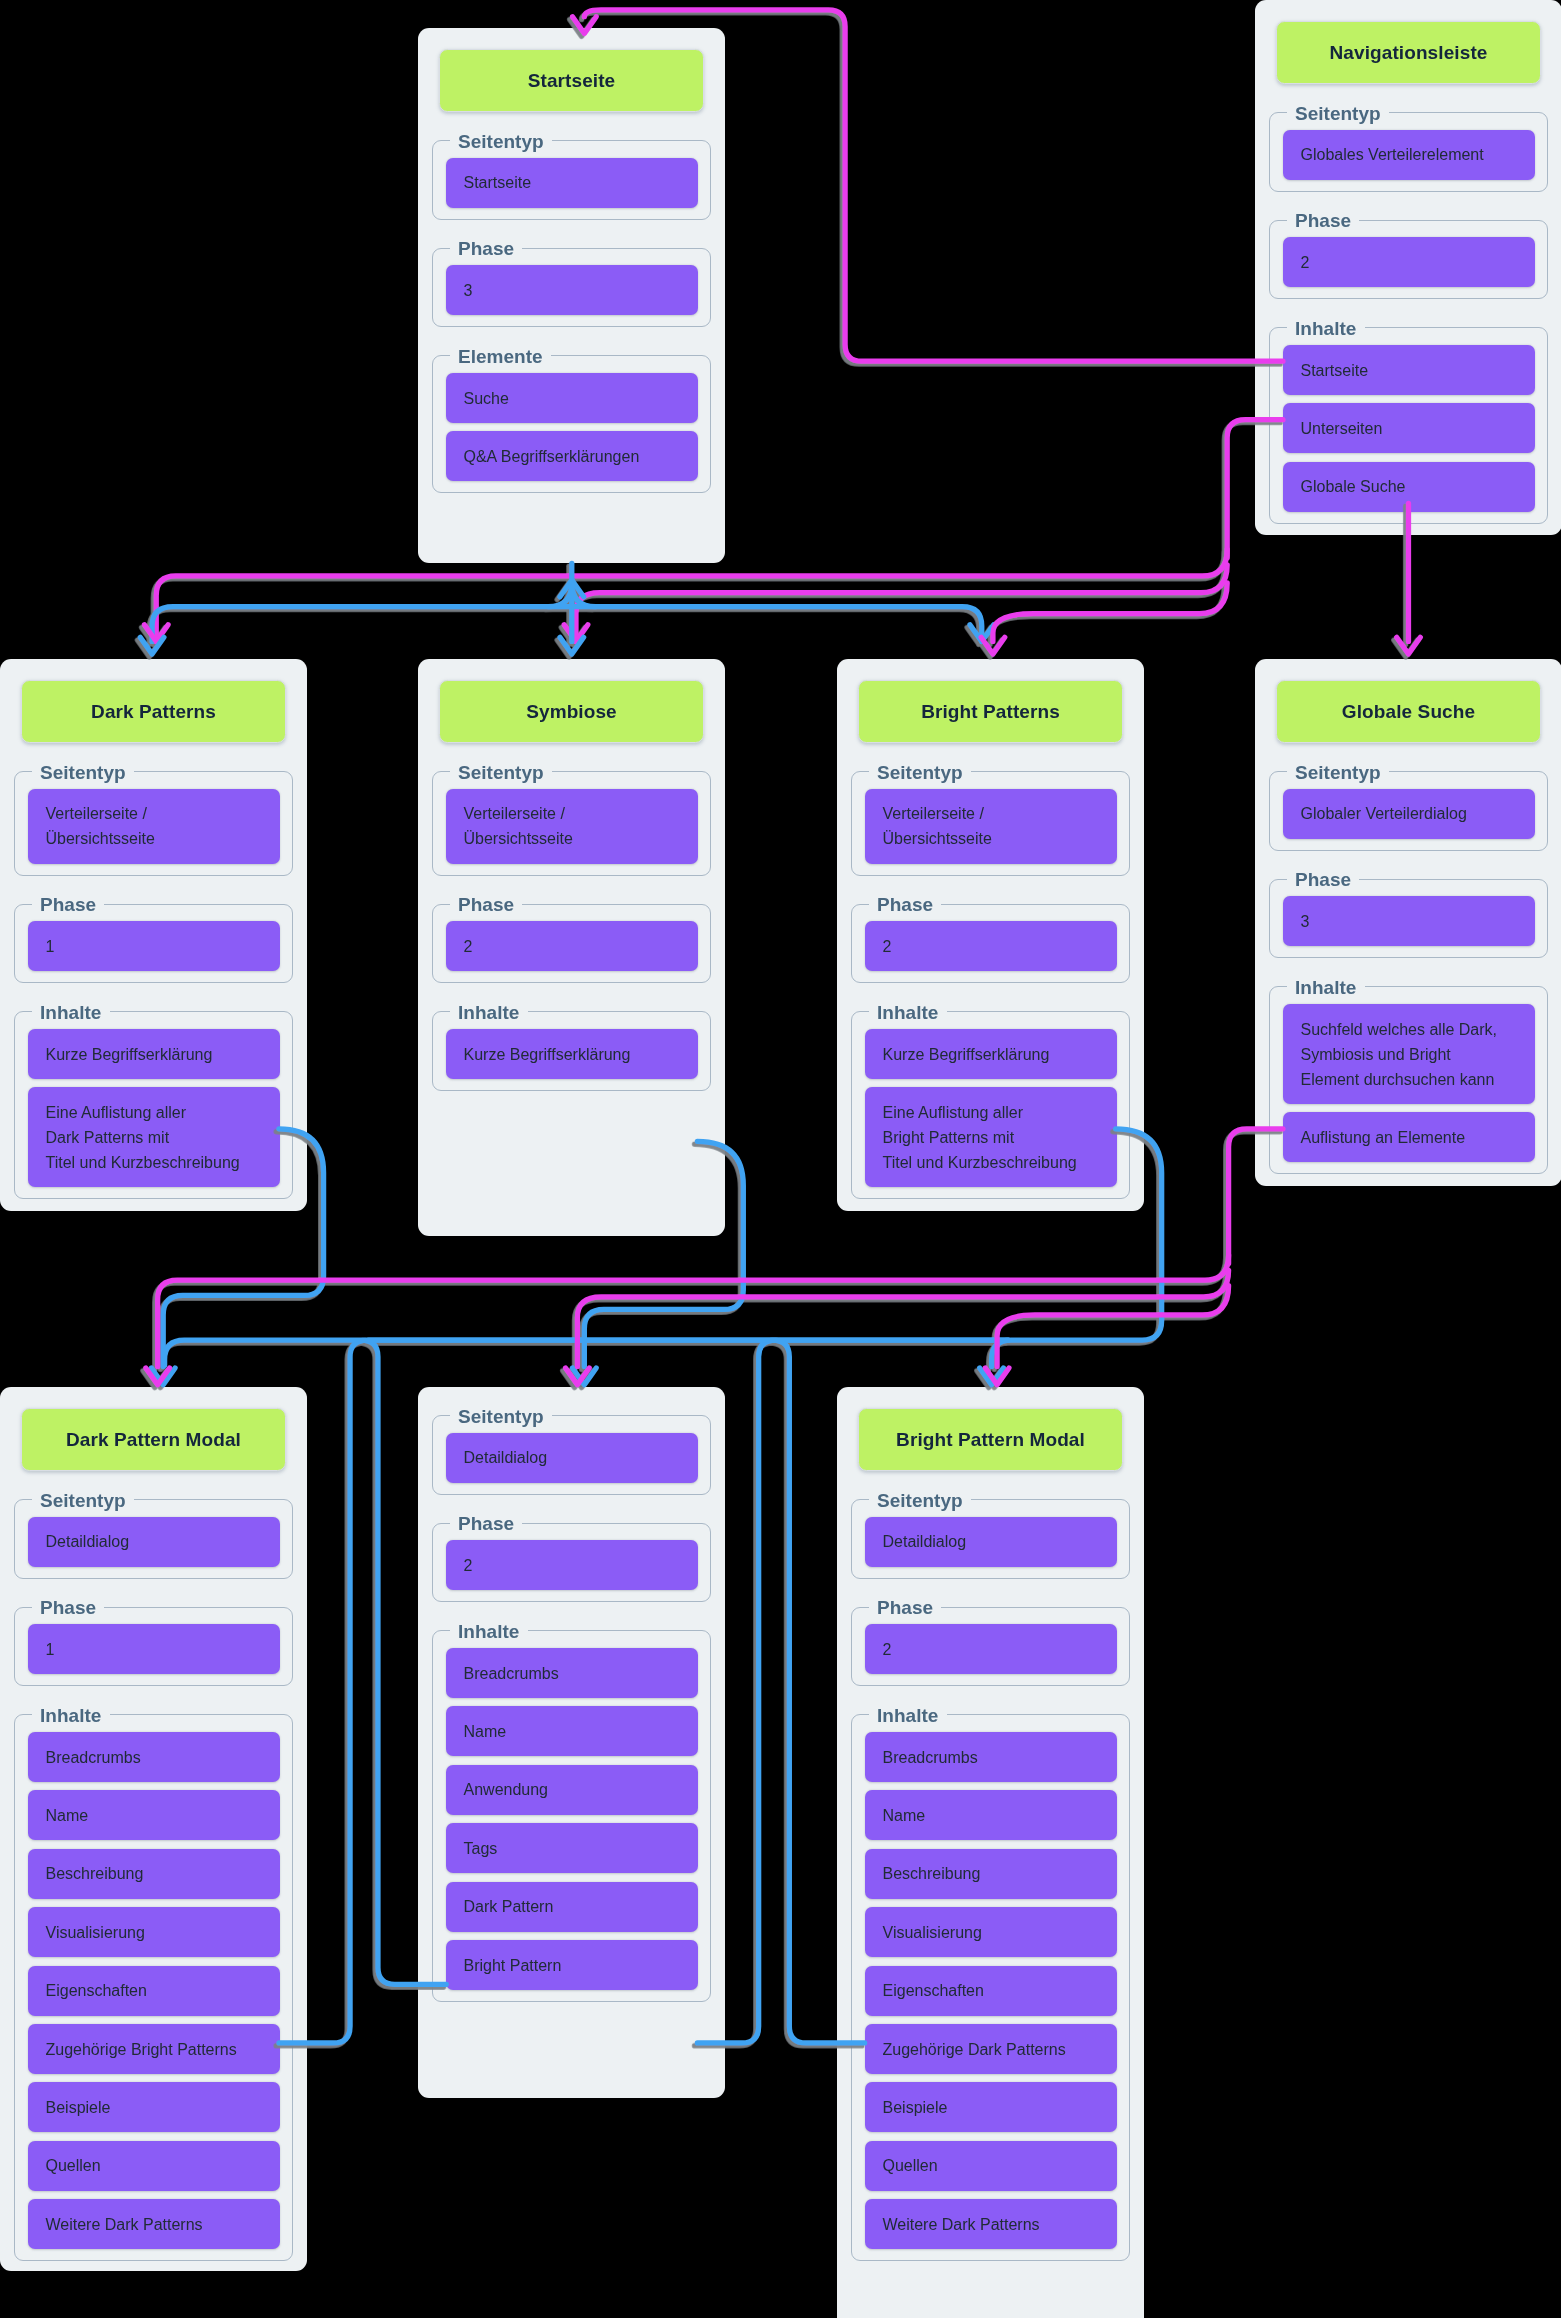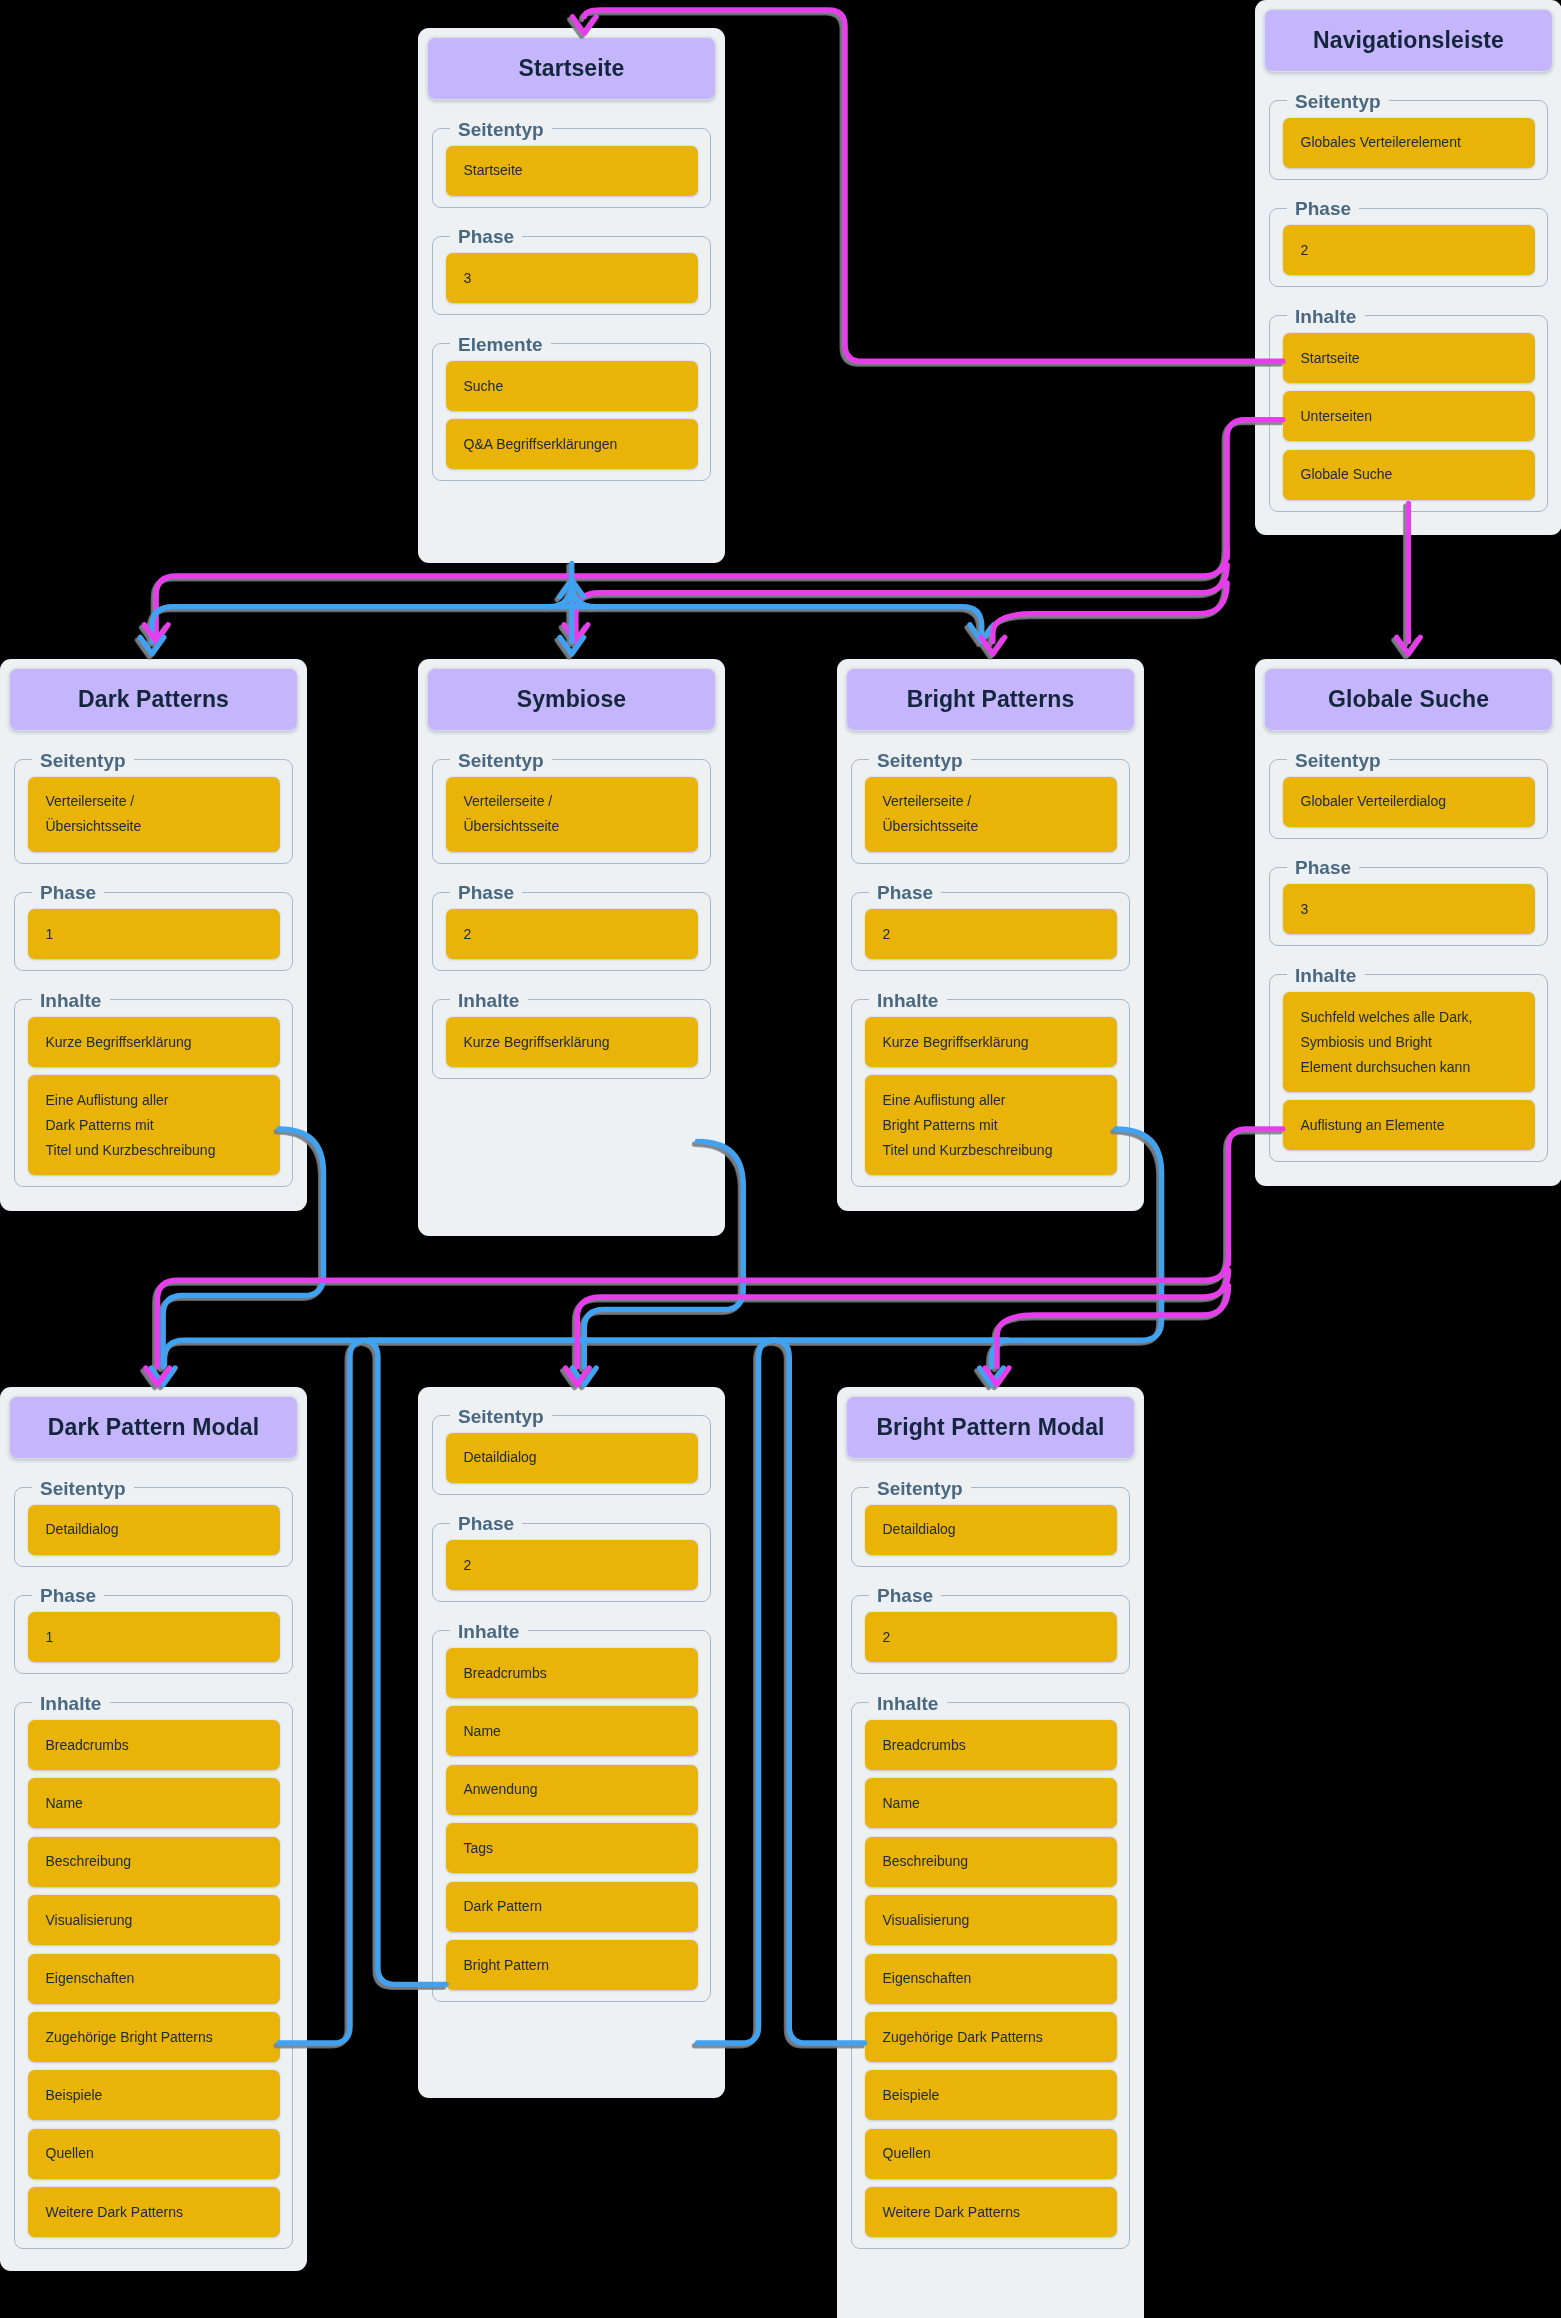--- a/index.html
+++ b/index.html
@@ -5,36 +5,36 @@
   html,body{margin:0;padding:0;}
   body{
     width:1562px;height:2319px;position:relative;overflow:hidden;
     background:#000;font-family:"Liberation Sans",sans-serif;
   }
   .card{
     position:absolute;width:307px;background:#edf1f3;border-radius:11px;
     box-shadow:0 2.8px 9.8px rgba(0,0,0,.65);
   }
   .card-title{
-    margin:9px;height:61px;background:#c4b5fd;border:0.7px solid #d9dee4;border-radius:8.4px;
+    margin:21px;height:61px;background:#bef264;border:0.7px solid #d9dee4;border-radius:8.4px;
     display:flex;align-items:center;justify-content:center;
-    font-size:23px;font-weight:700;color:#14263c;letter-spacing:0.1px;
+    font-size:19px;font-weight:700;color:#14263c;letter-spacing:0.1px;
     box-shadow:0 1.4px 3.5px rgba(110,125,145,.35);
   }
   .fieldset{
     margin:28px 14px 0;border:1.4px solid #a9b8c6;border-radius:9px;
     padding:16.7px 12.5px 11px;position:relative;
   }
   .legend{
     position:absolute;top:-12.5px;left:16.7px;background:#edf1f3;padding:0 8.4px;
     font-size:19px;font-weight:700;color:#4a6880;line-height:25px;
   }
   .item{
-    background:#eab308;border-radius:7px;padding:12.5px 18px;
-    font-size:14px;line-height:25px;color:#212b36;white-space:pre-line;
+    background:#8b5cf6;border-radius:7px;padding:12.5px 18px;
+    font-size:16px;line-height:25px;color:#212b36;white-space:pre-line;
     box-shadow:0 0.7px 2.1px rgba(90,100,115,.30);
   }
   .item + .item{margin-top:8.4px;}
   #wires{position:absolute;left:0;top:0;z-index:5;pointer-events:none;}
   .wire{fill:none;stroke-width:7.5px;stroke-linecap:round;stroke-linejoin:round;}
   .wire-pink{stroke:#e93ded;}
   .wire-blue{stroke:#41a3f2;}
 </style>
 </head>
 <body>

